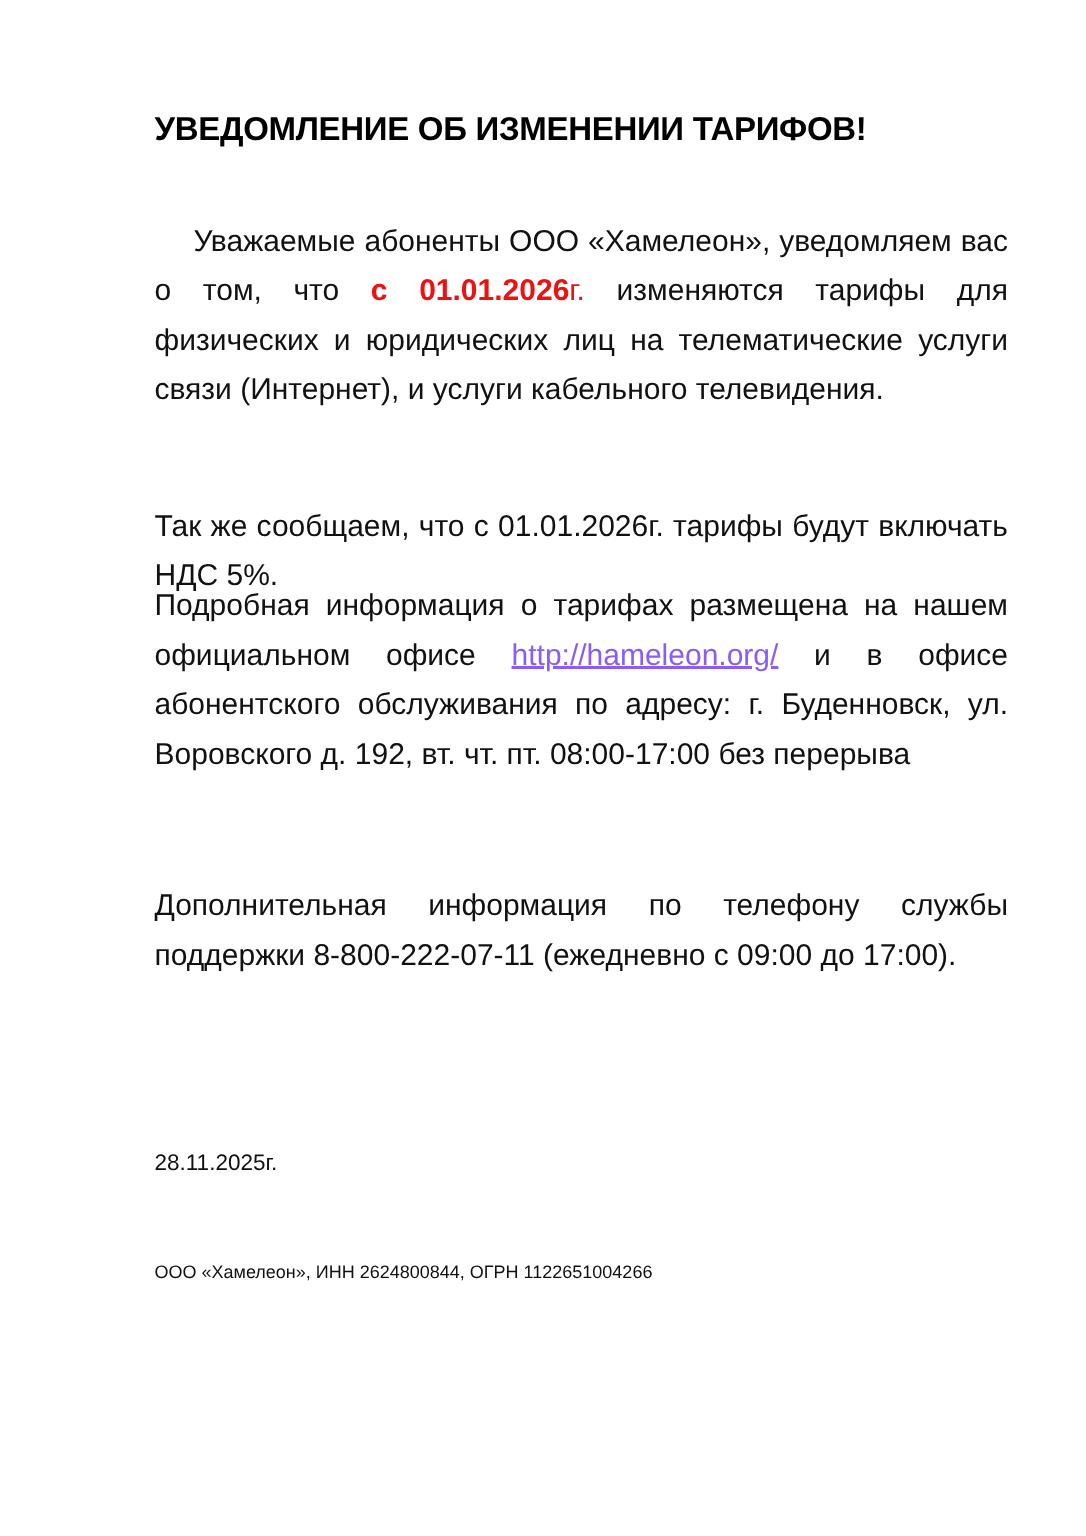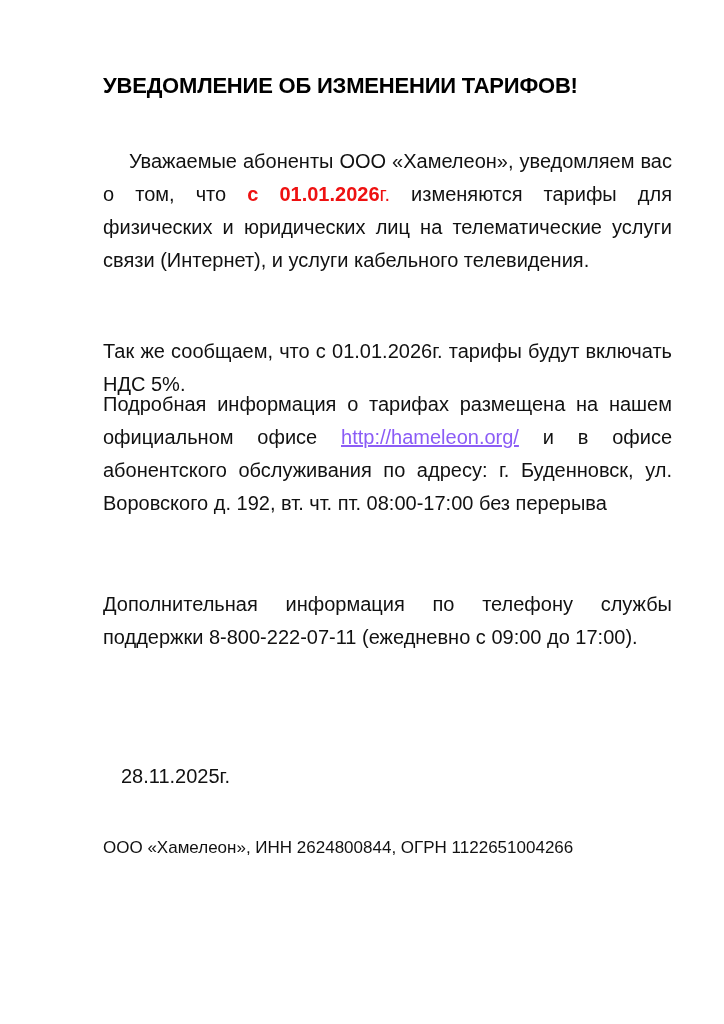--- a/index.html
+++ b/index.html
@@ -55,30 +55,29 @@
       color: #ee1111;
     }
     .link {
       color: #8b5cf6;
       text-decoration: underline;
     }
     .date {
       position: absolute;
       left: 0;
       top: 761px;
-      font-size: 20px;
+      font-size: 15px;
       line-height: 30px;
       color: #111;
-      margin-left: 18px;
     }
     .footer {
       position: absolute;
       left: 0;
       top: 838px;
-      font-size: 17px;
+      font-size: 12px;
       line-height: 20px;
       color: #111;
       white-space: nowrap;
     }
   </style>
 </head>
 <body>
 
 <div class="page">
 

